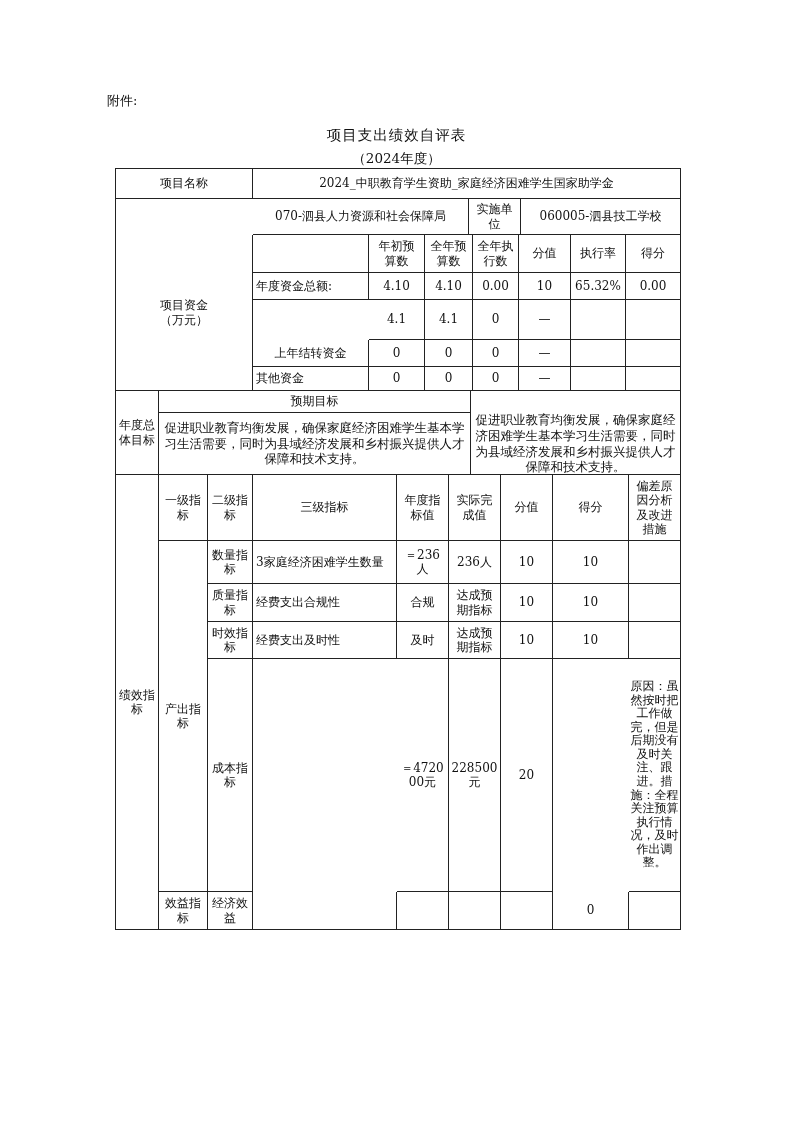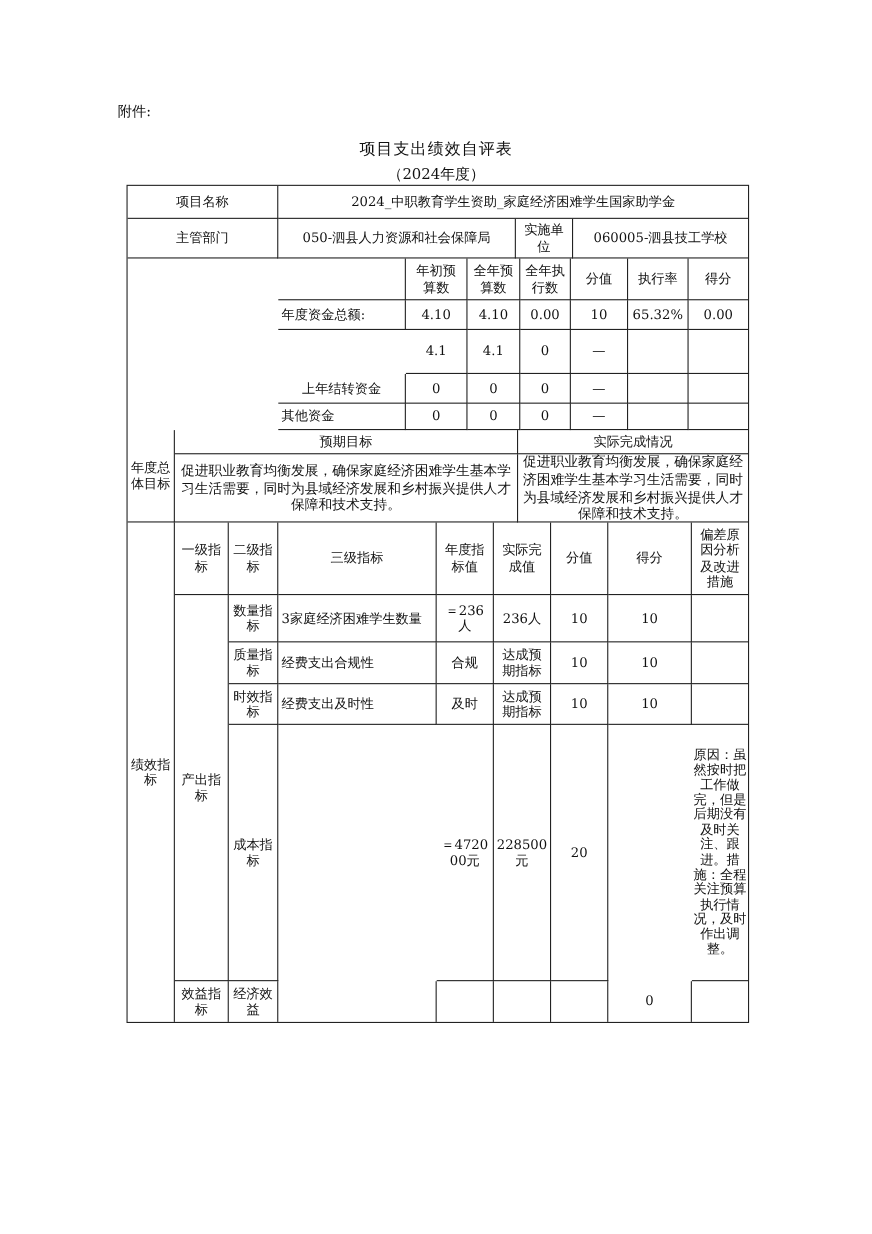--- a/index.html
+++ b/index.html
@@ -38,28 +38,29 @@
 
 <div class="attachment">附件:</div>
 <div class="doc-title">项目支出绩效自评表</div>
 <div class="doc-subtitle">（2024年度）</div>
 
 <div class="tbl">
 
   <div class="sec secA">
     <div class="cell" style="grid-area:1/1/2/2">项目名称</div>
     <div class="cell nr" style="grid-area:1/2/2/5">2024_中职教育学生资助_家庭经济困难学生国家助学金</div>
-    <div class="cell" style="grid-area:2/1/3/2">主管部门</div>
-    <div class="cell" style="grid-area:2/2/3/3">050-泗县人力资源和社会保障局</div>
+    <div class="cell" style="grid-area:2/2/3/3">070-泗县人力资源和社会保障局</div>
     <div class="cell" style="grid-area:2/3/3/4">实施单
 位</div>
     <div class="cell nr" style="grid-area:2/4/3/5">060005-泗县技工学校</div>
   </div>
 
   <div class="sec secB">
+    <div class="cell" style="grid-area:1/1/6/2">项目资金
+（万元）</div>
     <div class="cell" style="grid-area:1/2/2/3"></div>
     <div class="cell" style="grid-area:1/3/2/4">年初预
 算数</div>
     <div class="cell" style="grid-area:1/4/2/5">全年预
 算数</div>
     <div class="cell" style="grid-area:1/5/2/6">全年执
 行数</div>
     <div class="cell" style="grid-area:1/6/2/7">分值</div>
     <div class="cell" style="grid-area:1/7/2/8">执行率</div>
     <div class="cell nr" style="grid-area:1/8/2/9">得分</div>
@@ -93,21 +94,20 @@
     <div class="cell" style="grid-area:5/5/6/6">0</div>
     <div class="cell" style="grid-area:5/6/6/7">—</div>
     <div class="cell" style="grid-area:5/7/6/8"></div>
     <div class="cell nr" style="grid-area:5/8/6/9"></div>
   </div>
 
   <div class="sec secC">
     <div class="cell" style="grid-area:1/1/3/2">年度总
 体目标</div>
     <div class="cell" style="grid-area:1/2/2/3">预期目标</div>
-    <div class="cell nr" style="grid-area:1/3/2/4">实际完成情况</div>
     <div class="cell goal" style="grid-area:2/2/3/3">促进职业教育均衡发展，确保家庭经济困难学生基本学习生活需要，同时为县域经济发展和乡村振兴提供人才保障和技术支持。</div>
     <div class="cell goal nr" style="grid-area:2/3/3/4">促进职业教育均衡发展，确保家庭经济困难学生基本学习生活需要，同时为县域经济发展和乡村振兴提供人才保障和技术支持。</div>
   </div>
 
   <div class="sec secD">
     <div class="cell nb" style="grid-area:1/1/7/2">绩效指
 标</div>
 
     <div class="cell" style="grid-area:1/2/2/3">一级指
 标</div>

